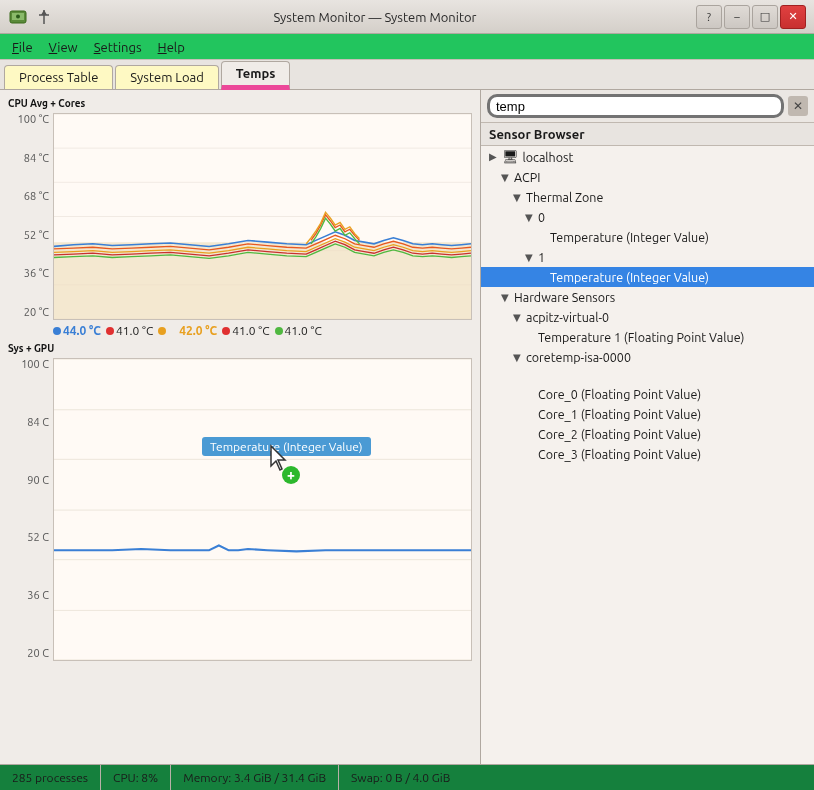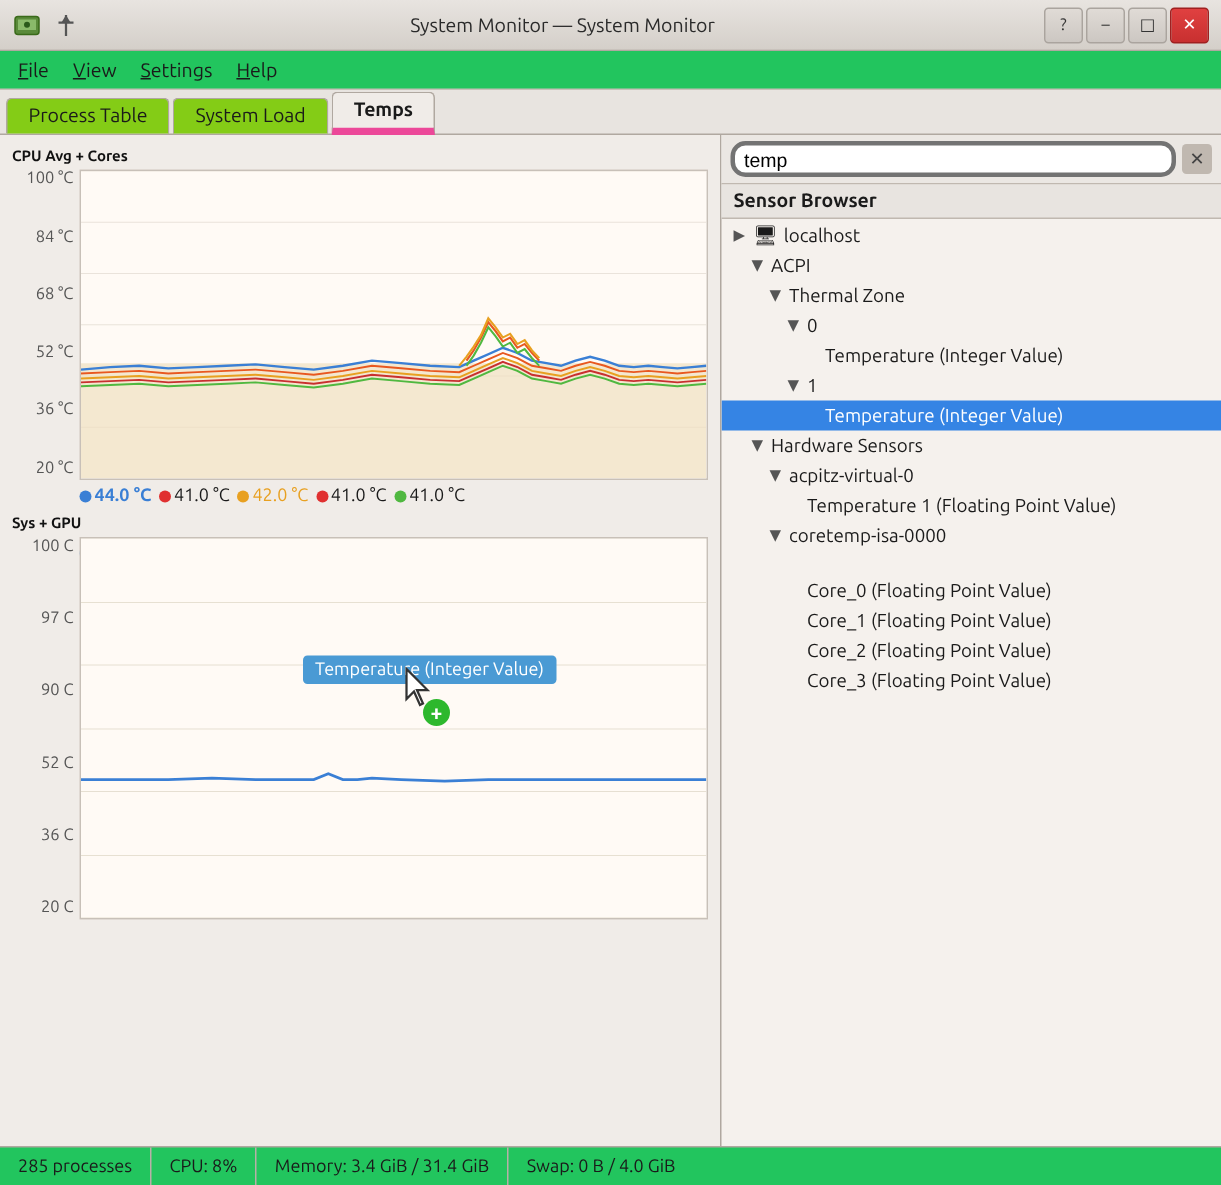--- a/index.html
+++ b/index.html
@@ -91,21 +91,21 @@
       align-items: flex-end;
       padding: 0 4px;
       border-bottom: 1px solid #b0a8a0;
     }
     .tab {
       padding: 4px 14px 5px;
       cursor: pointer;
       border: 1px solid #b0a8a0;
       border-bottom: none;
       border-radius: 4px 4px 0 0;
-      background: #84cc16;
+      background: #fef9c3;
       font-size: 13px;
       margin-right: 2px;
     }
     .tab.active {
       background: #f0ece8;
       border-bottom: 5px solid #ec4899;
       font-weight: bold;
       z-index: 1;
       position: relative;
       bottom: -1px;
@@ -186,21 +186,21 @@
       margin-right: 2px;
     }
     .legend-item {
       display: flex;
       align-items: center;
     }
 
     
     .sys-chart-container {
       position: relative;
-      height: 255px;
+      height: 303px;
     }
 
     
     .chart-tooltip {
       position: absolute;
       background: #4a9ad4;
       color: white;
       font-size: 12px;
       padding: 3px 8px;
       border-radius: 3px;
@@ -328,21 +328,21 @@
     }
     .selected .expand-icon { color: white; }
     .tree-icon {
       margin-right: 4px;
       font-size: 13px;
     }
 
     
     .statusbar {
       height: 26px;
-      background: #22c55e;
+      background: #15803d;
       border-top: 1px solid #b0a8a0;
       display: flex;
       align-items: center;
       font-size: 12px;
     }
     .status-section {
       padding: 0 12px;
       border-right: 1px solid #b8b0a8;
       height: 100%;
       display: flex;
@@ -443,39 +443,39 @@
         <div class="legend-item">
           <span class="legend-dot" style="background:#3a7fd5"></span>
           <span style="color:#3a7fd5; font-weight:bold;">44.0 °C</span>
         </div>
         <div class="legend-item">
           <span class="legend-dot" style="background:#e03030"></span>
           <span>41.0 °C</span>
         </div>
         <div class="legend-item">
           <span class="legend-dot" style="background:#e8a020"></span>
-          <span style="color:#e8a020; font-weight:normal;">42.0 °C</span>
+          <span style="color:#e8a020; font-weight:bold;margin-left:11px;">42.0 °C</span>
         </div>
         <div class="legend-item">
           <span class="legend-dot" style="background:#e03030"></span>
           <span>41.0 °C</span>
         </div>
         <div class="legend-item">
           <span class="legend-dot" style="background:#50b840"></span>
           <span>41.0 °C</span>
         </div>
       </div>
     </div>
 
     <div class="chart-section">
       <div class="chart-title">Sys + GPU</div>
       <div class="sys-chart-container" style="position:relative;">
         <div class="y-axis">
           <span>100 C</span>
-          <span>97 C</span>
+          <span>84 C</span>
           <span>90 C</span>
           <span>52 C</span>
           <span>36 C</span>
           <span>20 C</span>
         </div>
         <div class="chart-area">
           <svg viewBox="0 0 430 255" preserveAspectRatio="none" width="100%" height="100%">
             <rect x="0" y="0" width="430" height="255" fill="#fffaf5"></rect>
             <line x1="0" y1="0" x2="430" y2="0" stroke="#ddd5c5" stroke-width="0.5"></line>
             <line x1="0" y1="43" x2="430" y2="43" stroke="#ddd5c5" stroke-width="0.5"></line>

